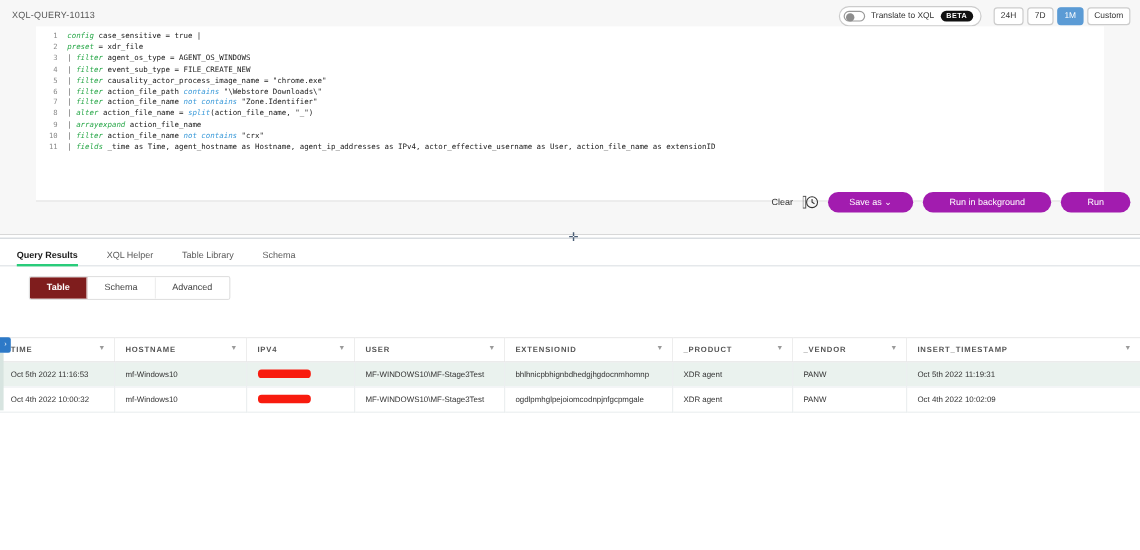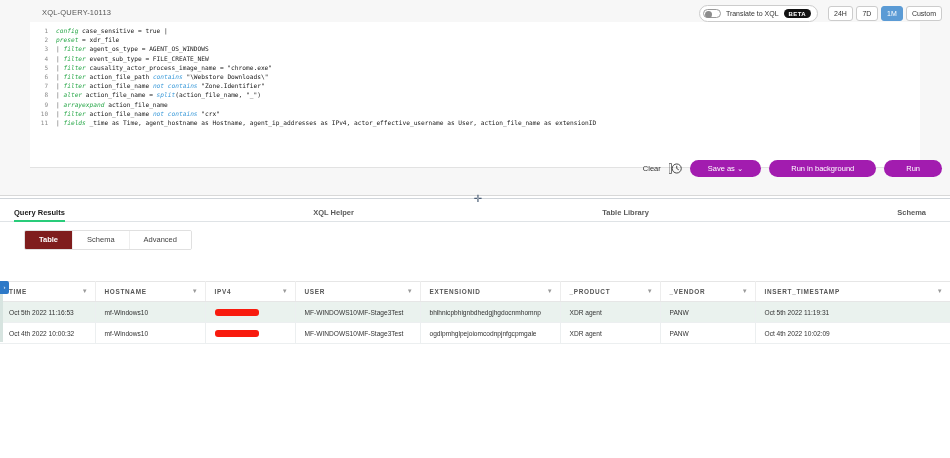--- a/index.html
+++ b/index.html
@@ -20,21 +20,20 @@
   .query-panel {
     position: absolute; left: 0; top: 0;
     width: 950px; height: 196px;
     background: #f7f7f7;
     border-bottom: 1px solid #d8d8d8;
   }
   .panel-topbar {
     position: relative;
     height: 22px;
     padding: 5px 8px 0 8px;
-    margin-left: 32px;
   }
   .query-name-label {
     font-size: 7.5px;
     color: #555;
     letter-spacing: .2px;
     position: absolute; left: 10px; top: 8px;
   }
   .topbar-right {
     position: absolute; right: 8px; top: 5px;
     display: flex; align-items: center; gap: 10px;
@@ -158,29 +157,28 @@
     line-height: 10px;
     text-align: center;
   }
 
   
   .tabs-bar {
     position: absolute; left: 0; top: 202px;
     width: 950px; height: 20px;
     border-bottom: 1px solid #dfe3e6;
     padding-left: 14px;
-    display: flex; align-items: flex-end; gap: 16px; justify-content: space-between;
+    display: flex; align-items: flex-end; gap: 0;
   }
   .tab {
     font-size: 7.5px;
     color: #5a5a5a;
     padding: 0 14px 4px 0;
     margin-right: 10px;
     position: relative;
-    font-weight: bold;
   }
   .tab.active { color: #1a1a1a; font-weight: bold; }
   .tab.active::after {
     content: "";
     position: absolute; left: 0; bottom: -1px;
     width: calc(100% - 14px); height: 2px;
     background: #29cc7a;
   }
 
   

